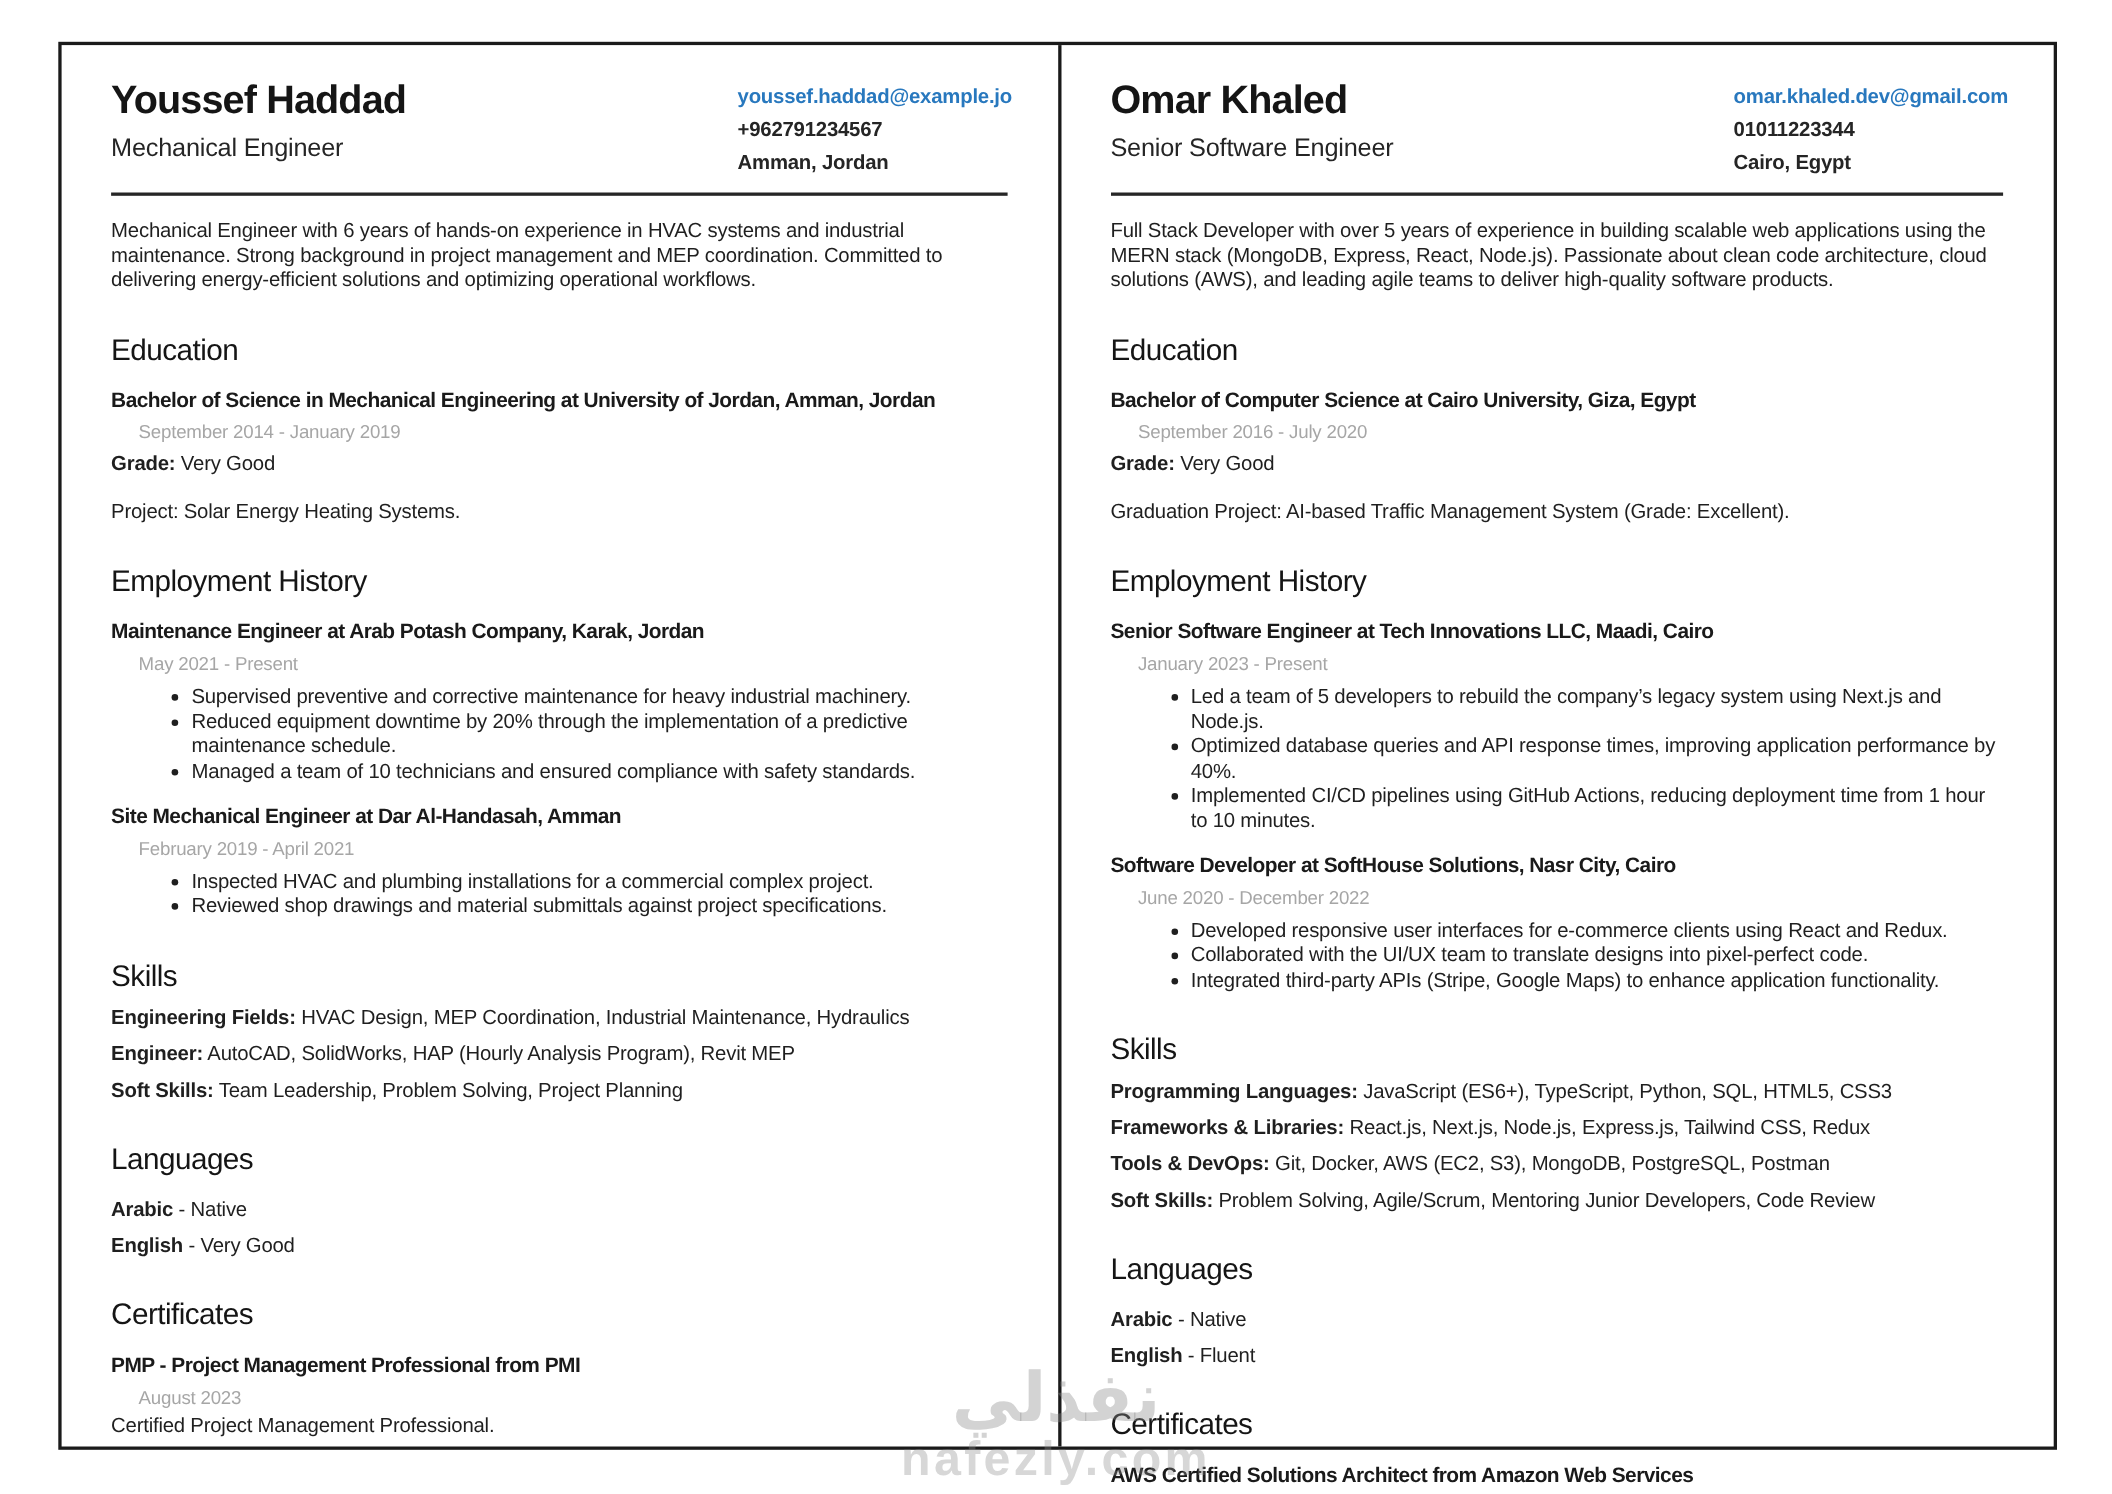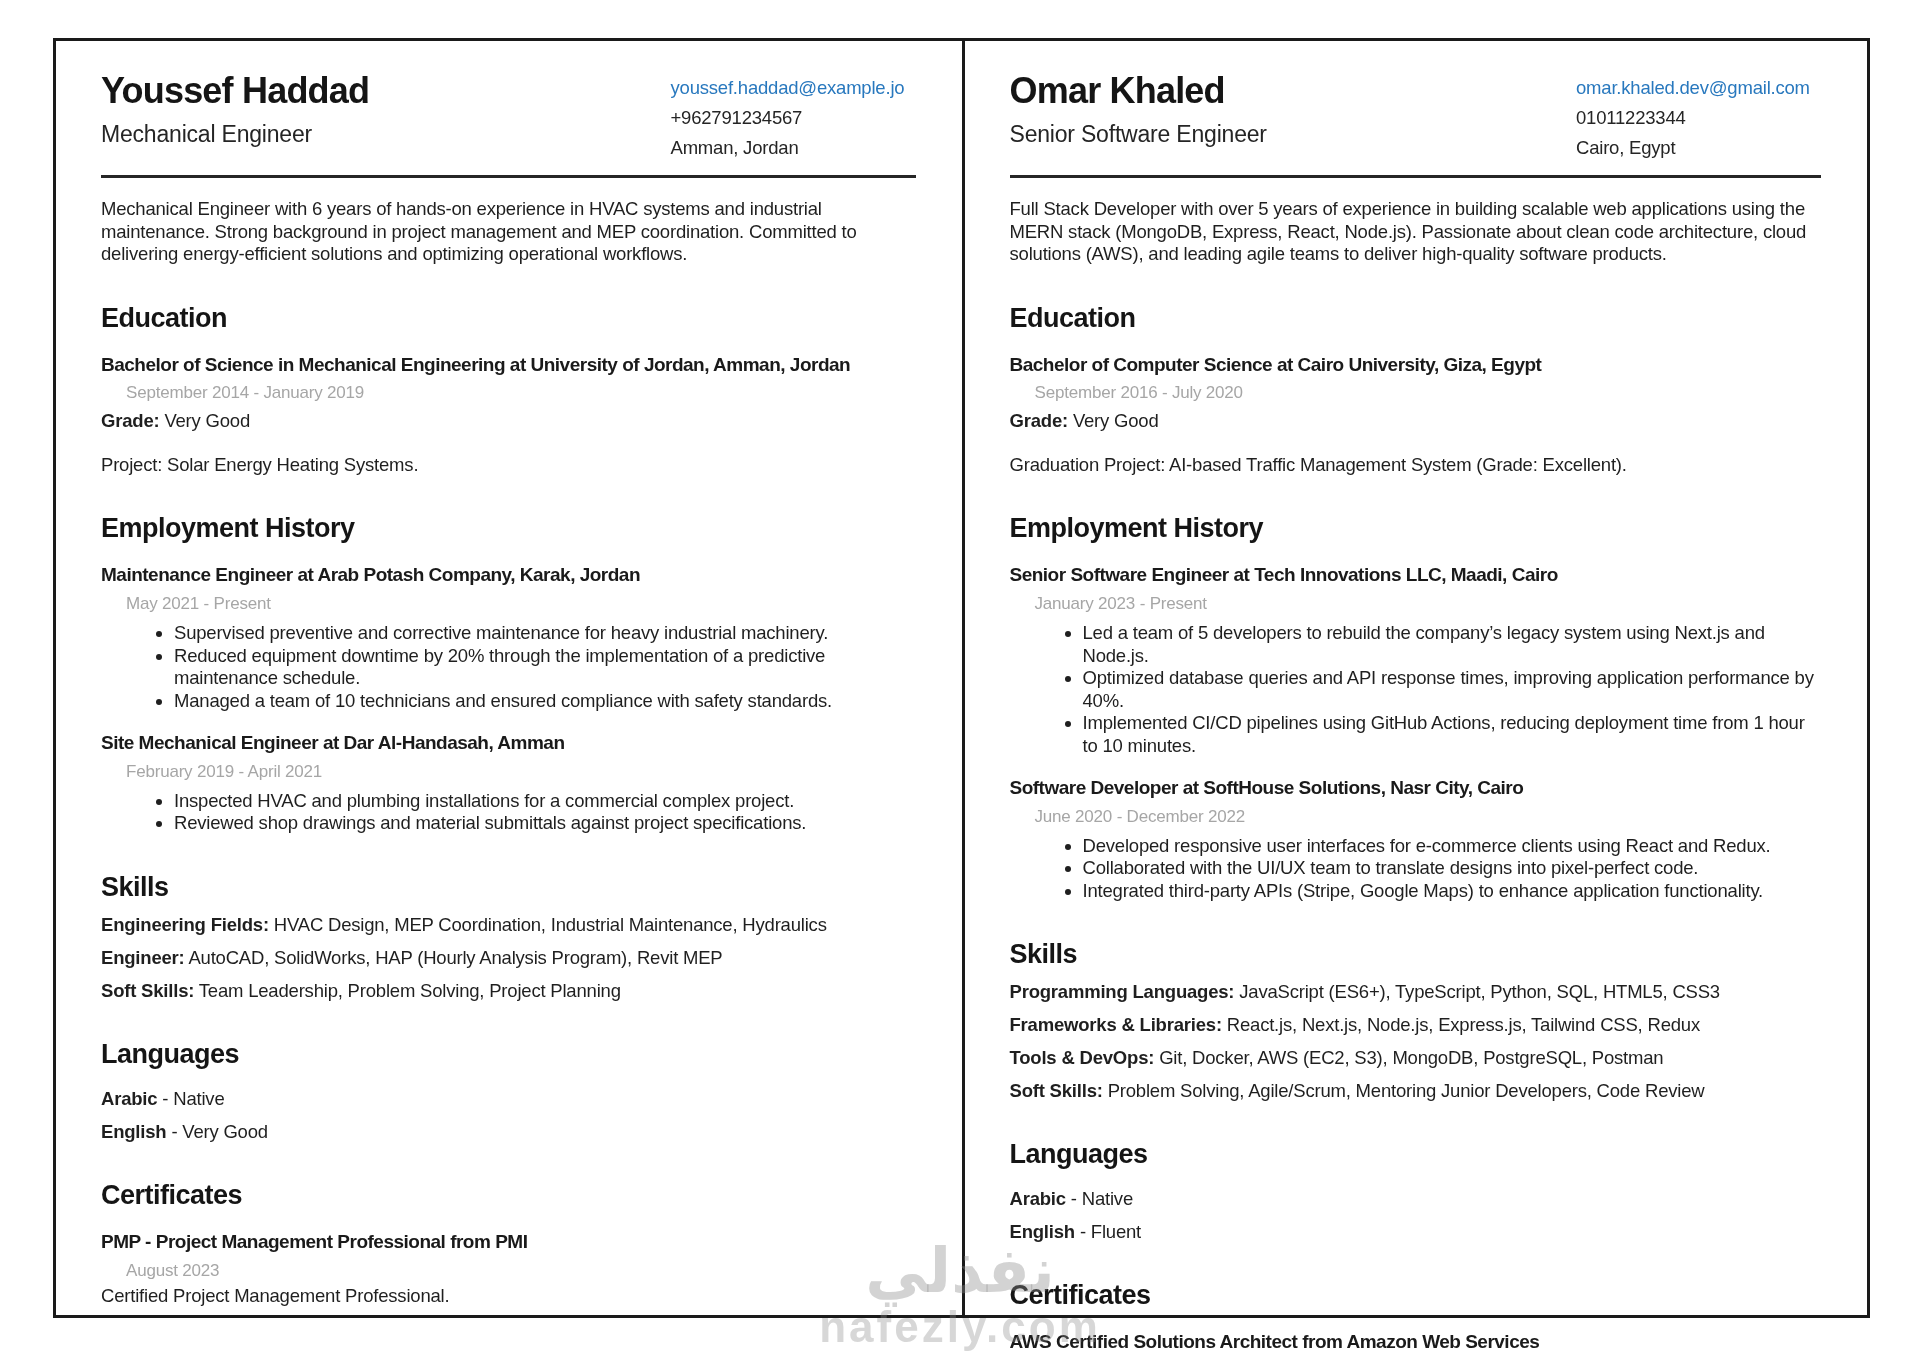--- a/index.html
+++ b/index.html
@@ -19,29 +19,29 @@
     border:3px solid #1a1a1a;
     display:flex;
     background:#ffffff;
   }
   .page { width:50%; padding:30px 46px 20px 45px; }
   .page.right { border-left:3px solid #1a1a1a; }
 
   .hdr { display:flex; justify-content:space-between; min-height:94px; }
   .name { font-size:36px; font-weight:bold; letter-spacing:-0.8px; margin:0; line-height:1.1; color:#151515; }
   .role { font-size:23px; margin-top:10px; color:#252525; }
-  .contact { width:245px; font-size:18.5px; line-height:30px; padding-top:2px; }
+  .contact { width:245px; font-size:18.5px; line-height:30px; padding-top:2px;font-weight:bold; }
   .contact .email { color:#2878be; text-decoration:none; display:block; }
   .contact div { color:#252525; }
 
   hr.rule { border:none; border-top:3px solid #262626; margin:10px 0 0 0; }
 
   .summary { margin-top:20px; font-size:18.5px; line-height:22.5px; color:#1f1f1f; }
 
-  h2.sec { font-size:27px; font-weight:bold; margin:37px 0 0 0; letter-spacing:-0.5px; color:#151515; }
+  h2.sec { font-size:27px; font-weight:normal; margin:37px 0 0 0; letter-spacing:-0.5px; color:#151515; }
 
   .item-title { font-size:19px; font-weight:bold; margin-top:20px; line-height:1.2; letter-spacing:-0.5px; color:#1a1a1a; }
   .date { font-size:17px; color:#a6a6a6; margin-top:7px;margin-left:25px; }
   .kv { font-size:18.5px; margin-top:7px; }
   .note { font-size:18.5px; margin-top:22px; }
 
   ul.bullets { margin:8px 0 0 0; padding-left:73px; font-size:18.5px; line-height:22.5px; }
   ul.bullets li { margin:0; padding-left:0; }
 
   .skill-line { font-size:18.5px; margin-top:11px; line-height:22px; }

